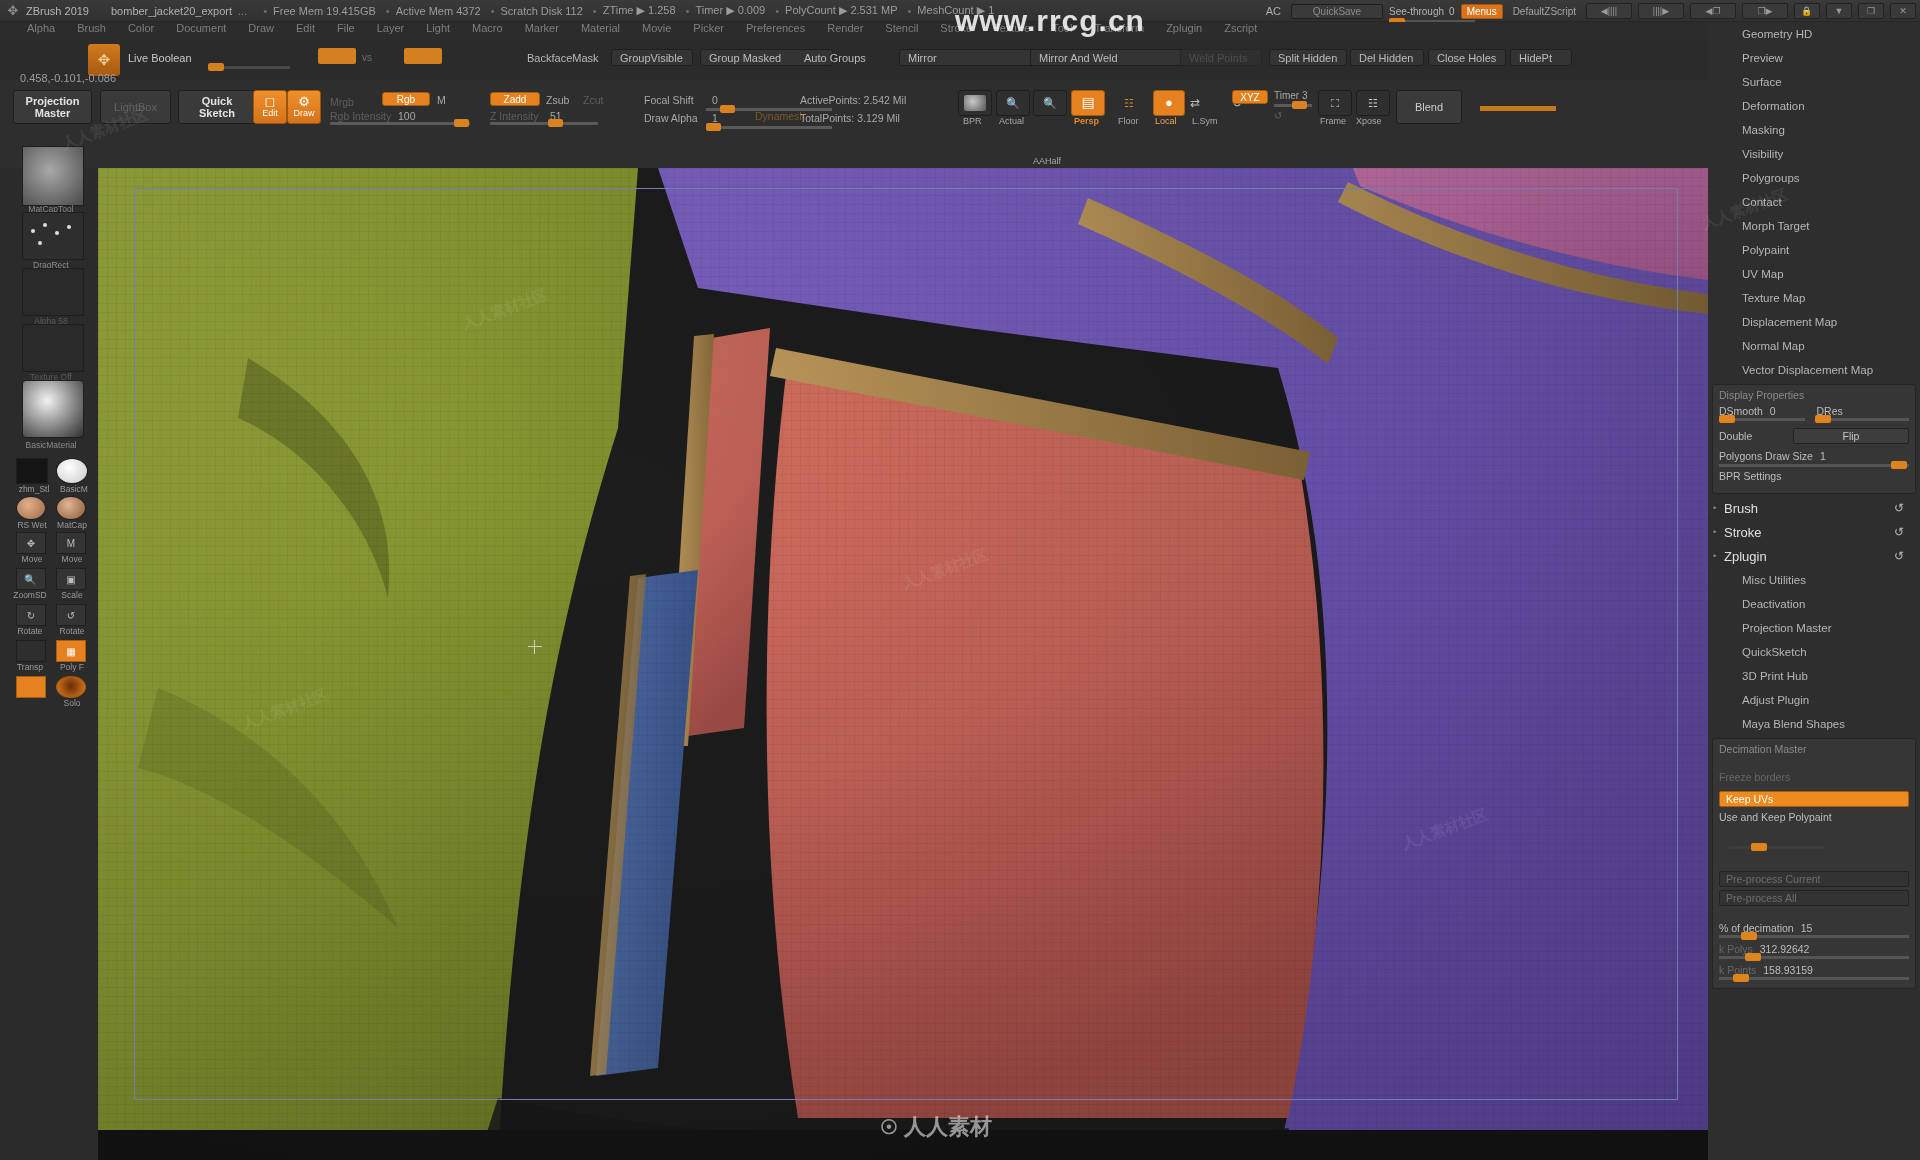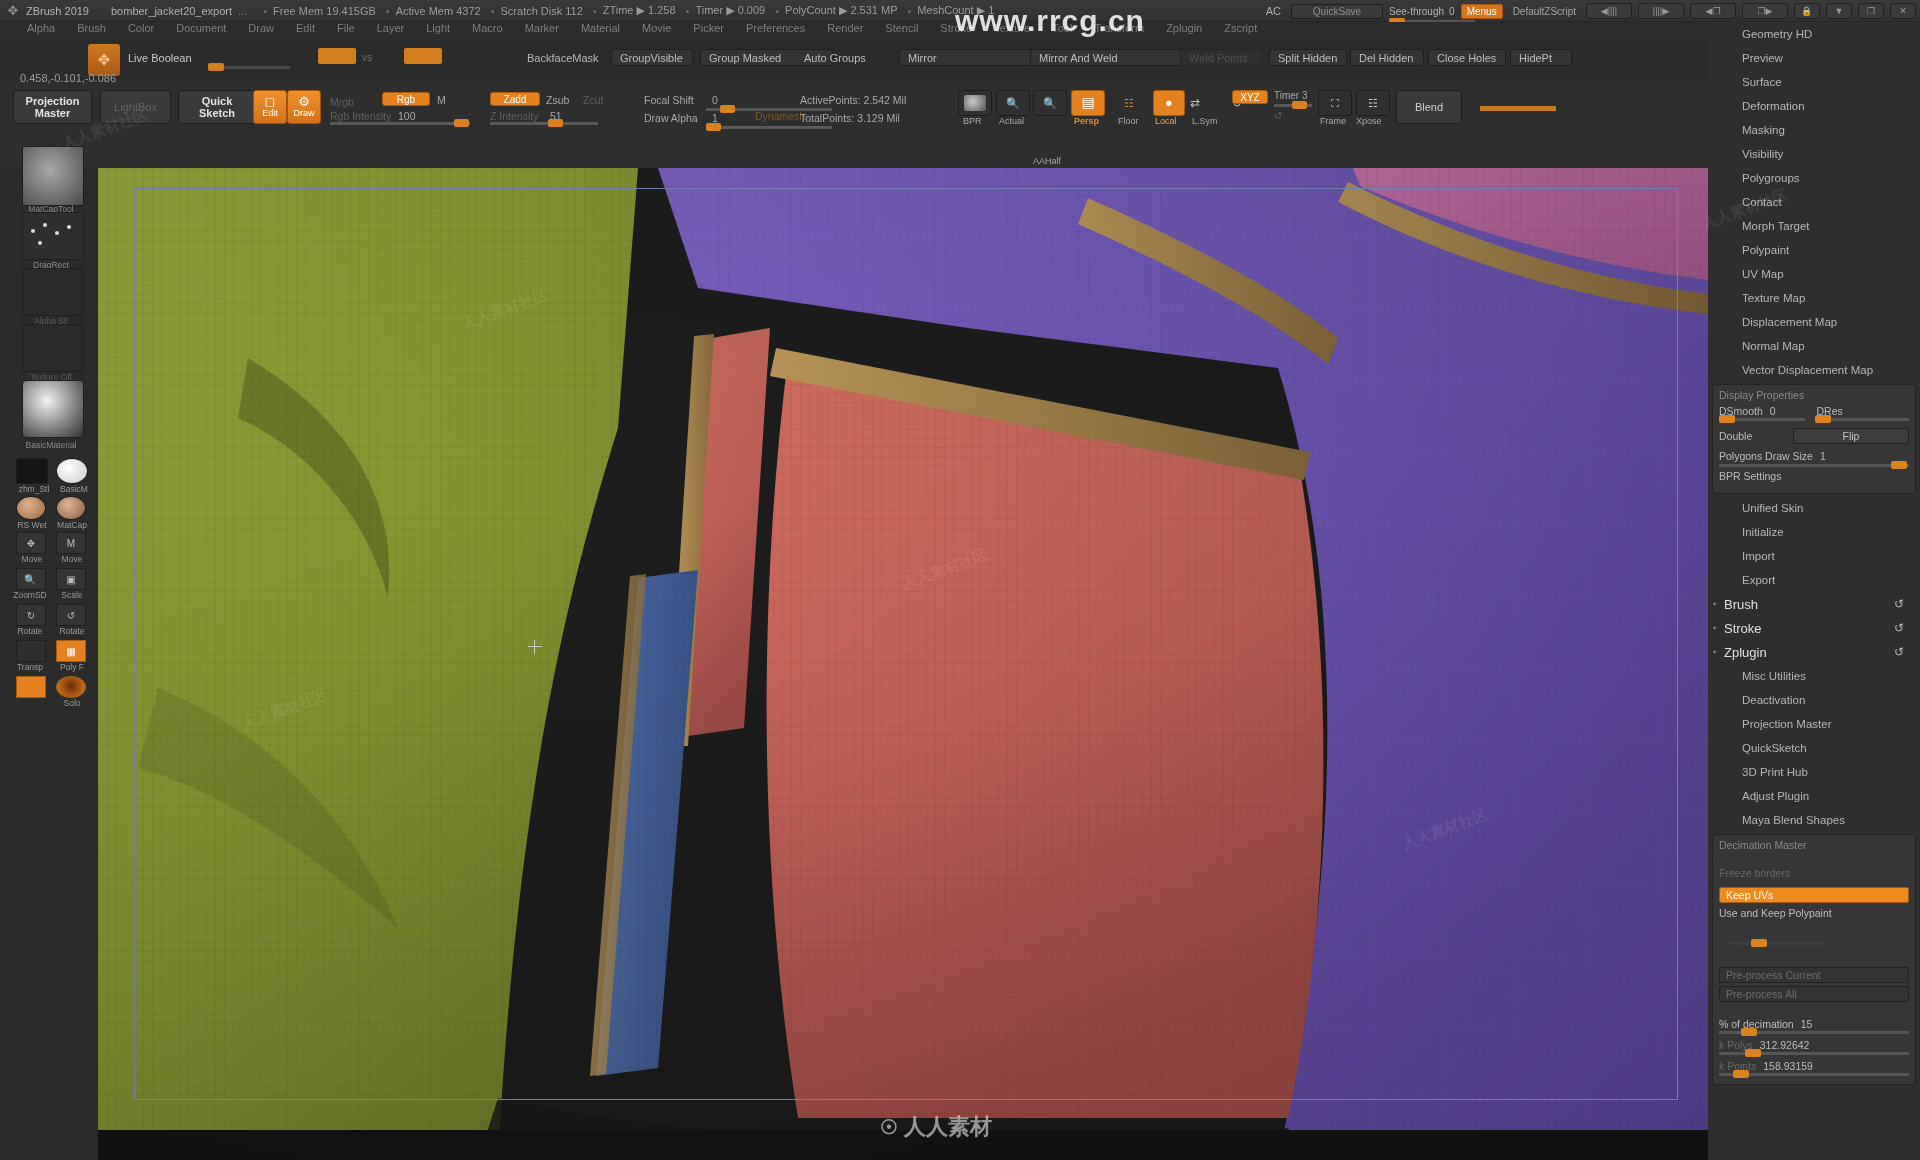--- a/index.html
+++ b/index.html
@@ -563,34 +563,20 @@
         <span style="margin-left:4px;">1</span>
         <span class="sp-slider" style="left:0;width:190px;">
             <i style="left:172px;"></i>
           </span>
       </div>
       <div class="sp-row" style="height:16px;margin-top:2px;">
         <span>BPR Settings</span>
       </div>
     </div>
 
-    <div id="tool-items2">
-        <div class="rtab">
-          <span>Unified Skin</span>
-        </div>
-        <div class="rtab">
-          <span>Initialize</span>
-        </div>
-        <div class="rtab">
-          <span>Import</span>
-        </div>
-        <div class="rtab">
-          <span>Export</span>
-        </div>
-      </div>
     <div id="sections">
         <div class="rtab head">
           <span>Brush</span>
           <span class="tick">•</span>
           <span class="rew">↺</span>
         </div>
         <div class="rtab head">
           <span>Stroke</span>
           <span class="tick">•</span>
           <span class="rew">↺</span>

